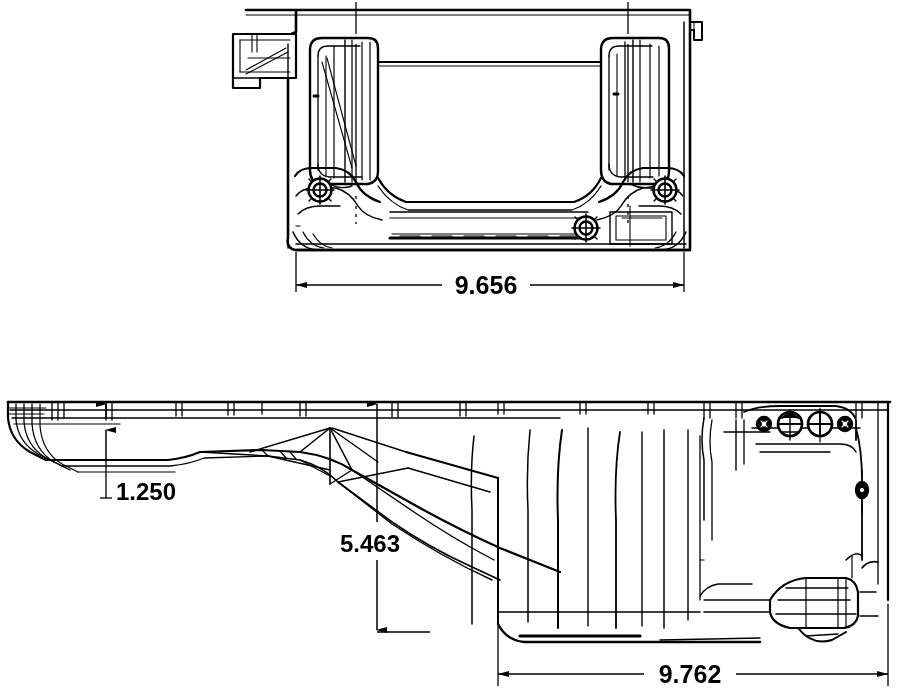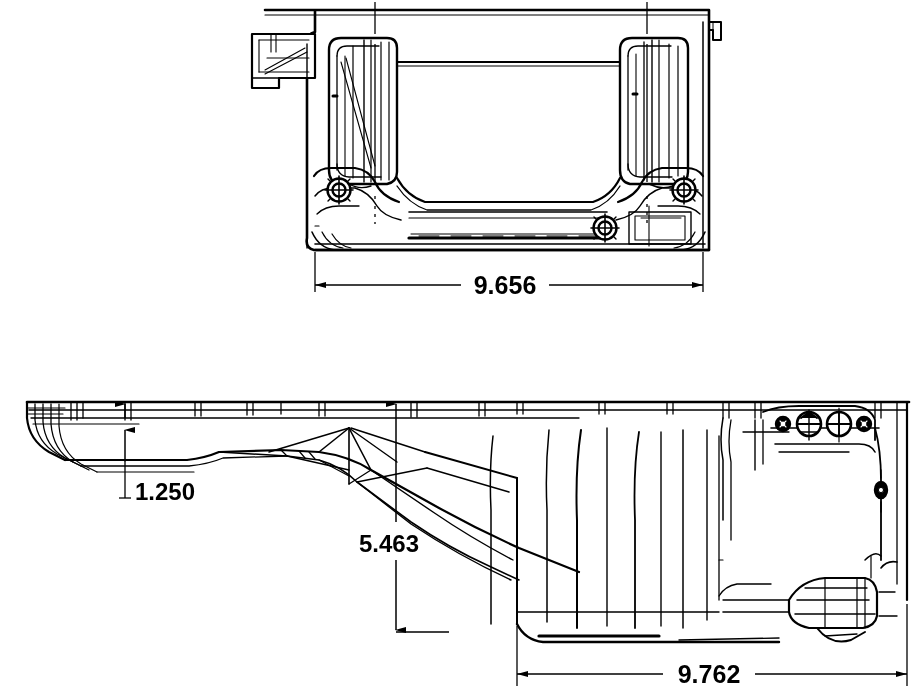--- a/index.html
+++ b/index.html
@@ -1,18 +1,18 @@
 <!DOCTYPE html>
 <html><head>
 <meta charset="utf-8">
 <style>
   html,body{margin:0;padding:0;background:#ffffff;}
   body{width:911px;height:700px;overflow:hidden;
        font-family:"Liberation Sans",sans-serif;color:#000;}
-  #sheet{position:relative;width:826px;height:700px;background:#fff;margin-left:19px;}
+  #sheet{position:relative;width:826px;height:700px;background:#fff;}
   svg{display:block;position:absolute;top:0;left:0;}
   .dimtext{font-family:"Liberation Sans",sans-serif;
            font-weight:700;fill:#000;}
   .dt-lg{font-size:25px;}
   .dt-md{font-size:24px;}
 </style>
 </head>
 <body>
 
 <div id="sheet">

